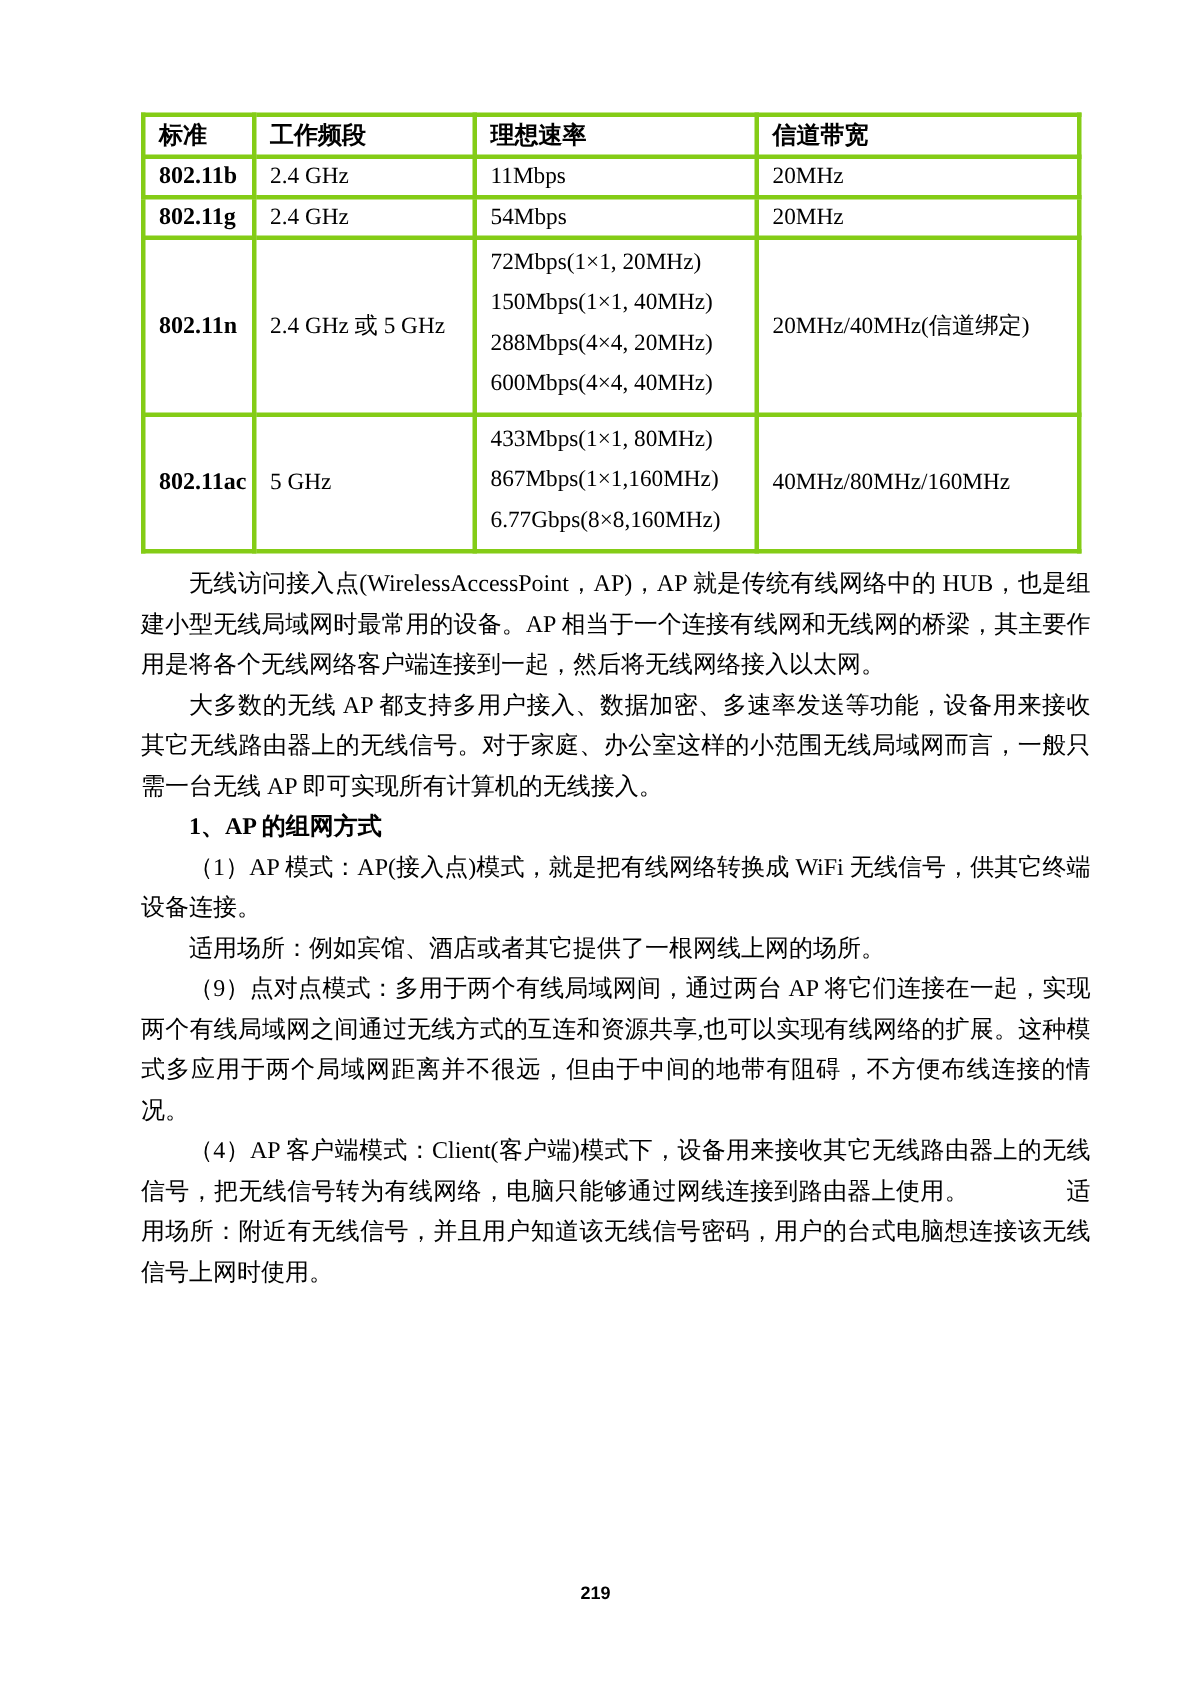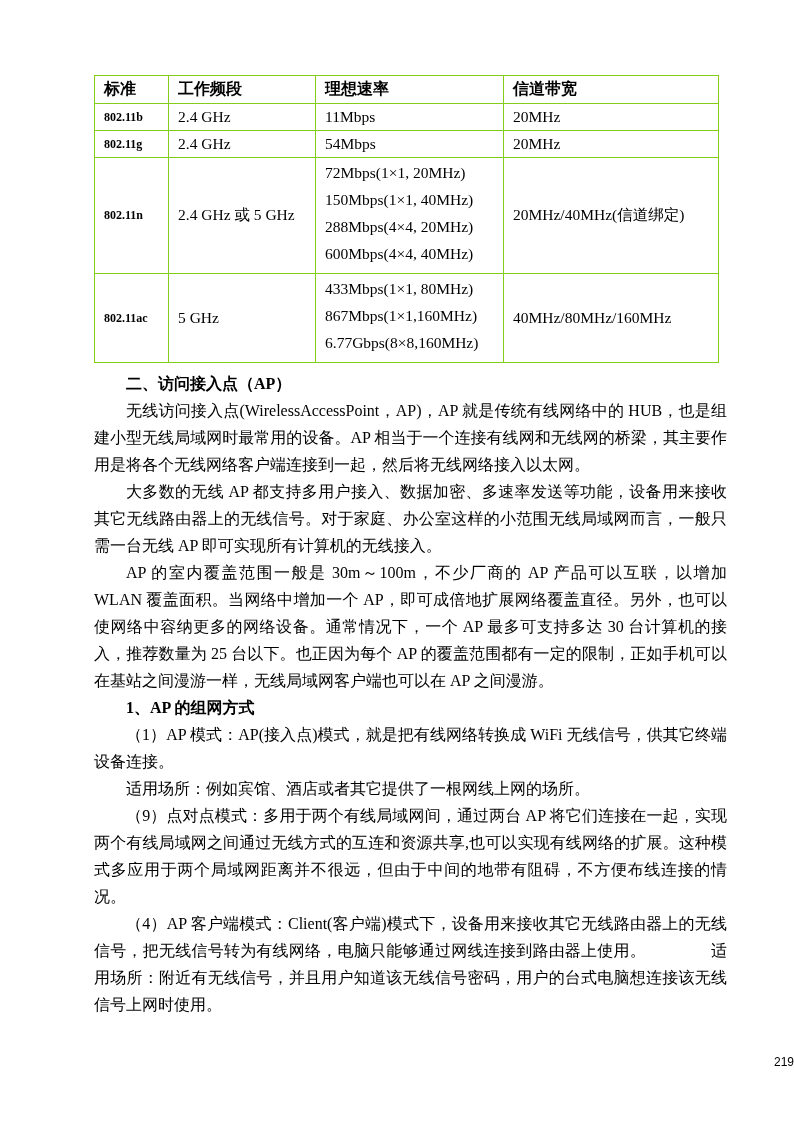--- a/index.html
+++ b/index.html
@@ -21,55 +21,56 @@
   table.spec-table {
     border-collapse:collapse;
     width:624px;
     table-layout:fixed;
   }
   .spec-table col.c-standard { width:74px; }
   .spec-table col.c-band     { width:147px; }
   .spec-table col.c-speed    { width:188px; }
   .spec-table col.c-bw       { width:215px; }
   .spec-table th, .spec-table td {
-    border:1px solid #84cc16;
+    border:3px solid #84cc16;
     padding:0 9px;
     font-size:15.5px;
     text-align:left;
     vertical-align:middle;
     white-space:nowrap;
     overflow:hidden;
   }
   .spec-table th {
     font-weight:bold;
     font-size:16px;
     height:28px;
   }
   .spec-table td { height:27px; }
-  .spec-table td.cell-standard { font-weight:bold; font-size:12px; }
+  .spec-table td.cell-standard { font-weight:bold; font-size:16px; }
   .spec-table td.cell-speeds { padding-top:1px; padding-bottom:6px; }
   .speed-line { line-height:27px; }
   
   .doc-body {
     margin-top:7px;
     font-size:16px;
     line-height:27px;
     text-align:justify;
   }
   .doc-body p { text-indent:2em; }
   .doc-heading { font-weight:bold; text-indent:2em; }
   
   .page-number {
     position:absolute;
     top:1055px;
     left:0;
     width:794px;
-    text-align:right;
+    text-align:center;
     font-size:12px;
     font-family:"Liberation Sans","DejaVu Sans",sans-serif;
+    font-weight:bold;
   }
 </style>
 </head>
 <body>
 
 <div class="page-content">
 
   <table class="spec-table">
     <colgroup>
       <col class="c-standard">
@@ -114,24 +115,22 @@
           <div class="speed-line">433Mbps(1×1, 80MHz)</div>
           <div class="speed-line">867Mbps(1×1,160MHz)</div>
           <div class="speed-line">6.77Gbps(8×8,160MHz)</div>
         </td>
         <td>40MHz/80MHz/160MHz</td>
       </tr>
     </tbody>
   </table>
 
   <div class="doc-body">
-    <div class="doc-heading">二、访问接入点（AP）</div>
     <p>无线访问接入点(WirelessAccessPoint，AP)，AP 就是传统有线网络中的 HUB，也是组建小型无线局域网时最常用的设备。AP 相当于一个连接有线网和无线网的桥梁，其主要作用是将各个无线网络客户端连接到一起，然后将无线网络接入以太网。</p>
     <p>大多数的无线 AP 都支持多用户接入、数据加密、多速率发送等功能，设备用来接收其它无线路由器上的无线信号。对于家庭、办公室这样的小范围无线局域网而言，一般只需一台无线 AP 即可实现所有计算机的无线接入。</p>
-    <p>AP 的室内覆盖范围一般是 30m～100m，不少厂商的 AP 产品可以互联，以增加 WLAN 覆盖面积。当网络中增加一个 AP，即可成倍地扩展网络覆盖直径。另外，也可以使网络中容纳更多的网络设备。通常情况下，一个 AP 最多可支持多达 30 台计算机的接入，推荐数量为 25 台以下。也正因为每个 AP 的覆盖范围都有一定的限制，正如手机可以在基站之间漫游一样，无线局域网客户端也可以在 AP 之间漫游。</p>
     <div class="doc-heading">1、AP 的组网方式</div>
     <p>（1）AP 模式：AP(接入点)模式，就是把有线网络转换成 WiFi 无线信号，供其它终端设备连接。</p>
     <p>适用场所：例如宾馆、酒店或者其它提供了一根网线上网的场所。</p>
     <p>（9）点对点模式：多用于两个有线局域网间，通过两台 AP 将它们连接在一起，实现两个有线局域网之间通过无线方式的互连和资源共享,也可以实现有线网络的扩展。这种模式多应用于两个局域网距离并不很远，但由于中间的地带有阻碍，不方便布线连接的情况。</p>
     <p>（4）AP 客户端模式：Client(客户端)模式下，设备用来接收其它无线路由器上的无线信号，把无线信号转为有线网络，电脑只能够通过网线连接到路由器上使用。　　　　适用场所：附近有无线信号，并且用户知道该无线信号密码，用户的台式电脑想连接该无线信号上网时使用。</p>
   </div>
 
 </div>
 
 <div class="page-number">219</div>

